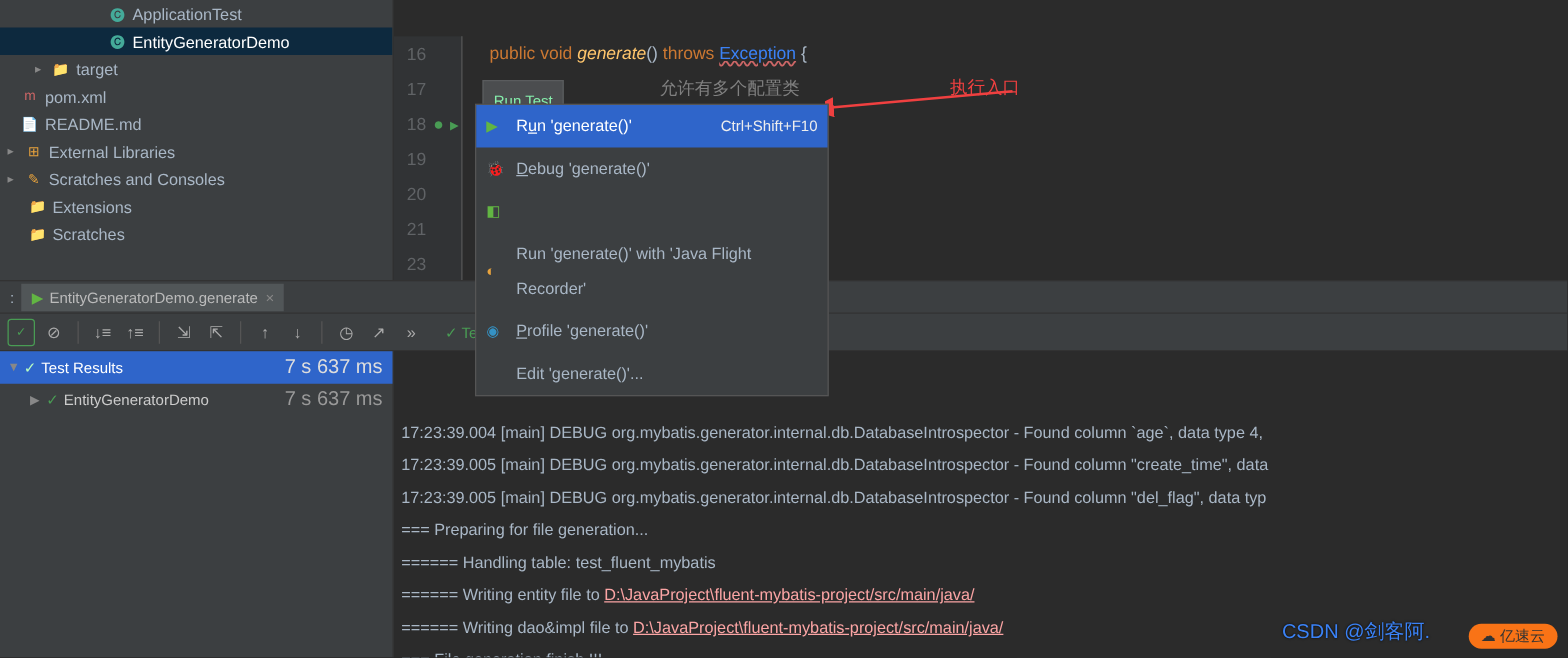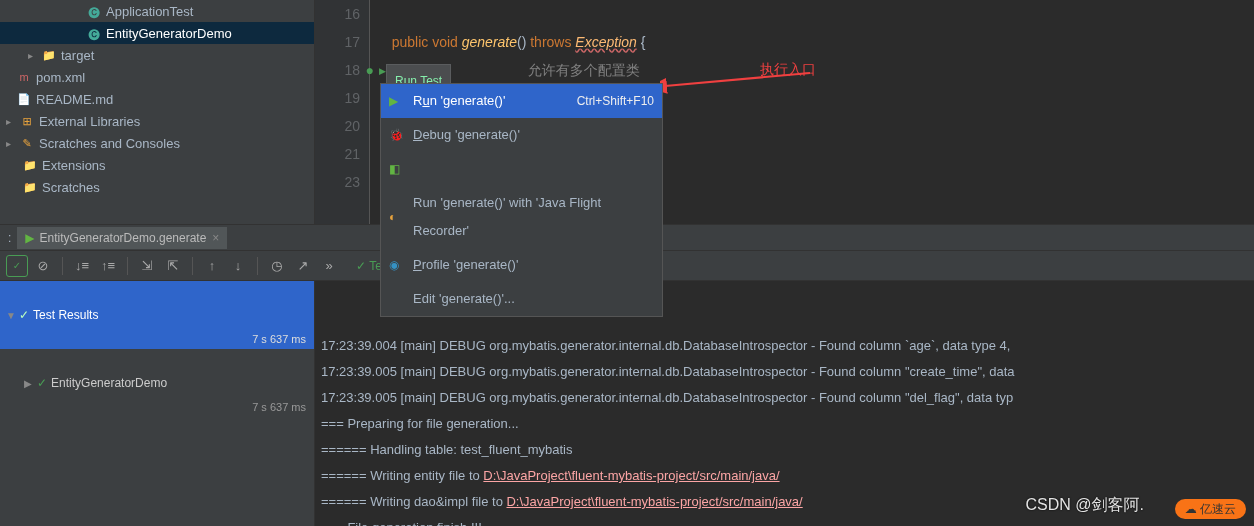--- a/index.html
+++ b/index.html
@@ -5,27 +5,27 @@
     * { margin: 0; padding: 0; box-sizing: border-box; font-family: "Segoe UI", Arial, sans-serif; }
     body { background: #2b2b2b; color: #a9b7c6; font-size: 13px; width: 1254px; height: 526px; overflow: hidden; }
     .container { display: flex; flex-direction: column; height: 100%; }
     .top-section { display: flex; height: 225px; border-bottom: 1px solid #323232; }
     .sidebar { width: 315px; background: #3c3f41; border-right: 1px solid #323232; overflow: hidden; }
     .tree-item { display: flex; align-items: center; padding: 3px 6px; white-space: nowrap; cursor: pointer; }
     .tree-item.selected { background: #0d293e; color: #fff; }
     .tree-indent { display: inline-block; }
     .tree-icon { width: 16px; height: 16px; margin-right: 4px; display: inline-flex; align-items: center; justify-content: center; font-size: 11px; }
     .editor { flex: 1; display: flex; position: relative; background: #2b2b2b; font-family: "Consolas", monospace; font-size: 14px; }
-    .gutter { width: 55px; background: #313335; text-align: right; padding-right: 9px; color: #606366; line-height: 28px; border-right: 1px solid #555; position: relative; }
+    .gutter { width: 55px; background: #313335; text-align: right; padding-right: 28px; color: #606366; line-height: 28px; border-right: 1px solid #555; position: relative; margin-top: 29px; }
     .code-area { flex: 1; padding: 0 10px; line-height: 28px; position: relative; }
     .code-line { white-space: pre; }
     .k-annot { color: #bbb529; }
     .k-kw { color: #cc7832; }
     .k-fn { color: #ffc66d; font-style: italic; }
-    .k-ex { color: #fdba74; font-style: italic; text-decoration: underline wavy #cc6666; }
+    .k-ex { color: #3b82f6; text-decoration: underline wavy #cc6666; }
     .k-cls { color: #d0a76e; font-style: italic; }
     .k-comment { color: #808080; }
     .run-tooltip { position: absolute; background: #4b4d4f; color: #86efac; padding: 2px 8px; border: 1px solid #5a5c5e; font-size: 12px; top: 64px; left: 16px; z-index: 5; }
     .context-menu { position: absolute; top: 83px; left: 10px; width: 283px; background: #3c3f41; border: 1px solid #555; z-index: 10; font-size: 13px; }
     .menu-item { display: flex; align-items: center; padding: 3px 8px; cursor: pointer; }
     .menu-item.hl { background: #2f65ca; color: #fff; }
     .menu-icon { width: 18px; margin-right: 6px; font-size: 12px; }
     .menu-label { flex: 1; }
     .menu-shortcut { color: #999; font-size: 12px; }
     .menu-item.hl .menu-shortcut { color: #eee; }
@@ -38,27 +38,27 @@
     .toolbar { background: #3c3f41; height: 30px; display: flex; align-items: center; padding: 0 6px; gap: 4px; border-bottom: 1px solid #323232; }
     .tb-btn { width: 22px; height: 22px; display: inline-flex; align-items: center; justify-content: center; cursor: pointer; color: #aaa; border-radius: 3px; }
     .tb-btn.green { color: #499c54; border: 1px solid #499c54; font-size: 10px; }
     .tb-sep { width: 1px; height: 18px; background: #555; margin: 0 4px; }
     .tests-status { margin-left: 12px; color: #9aa; font-size: 12px; }
     .tests-status .pass { color: #499c54; }
     .bottom-section { flex: 1; display: flex; background: #2b2b2b; min-height: 0;}
     .test-tree { width: 315px; background: #3c3f41; border-right: 1px solid #323232; }
     .test-row { display: flex; align-items: center; padding: 4px 8px; font-size: 12px; color: #ccc; }
     .test-row.selected { background: #2f65ca; color: #fff; }
-    .test-time { margin-left: auto; color: #999; font-size: 11px; margin-top: 48px; }
+    .test-time { margin-left: auto; color: #999; font-size: 16px; }
     .test-row.selected .test-time { color: #ddd; }
     .check-icon { color: #499c54; margin-right: 4px; }
     .test-row.selected .check-icon { color: #baffc0; }
     .console { flex: 1; padding: 0 6px; font-family: "Consolas", monospace; font-size: 13px; line-height: 26px; overflow: hidden; white-space: pre; position: relative; }
     .console .link { color: #fca5a5; text-decoration: underline; }
-    .watermark1 { position: absolute; right: 110px; bottom: 10px; color: #e5e5e5; font-size: 16px; text-shadow: 0 0 2px #000; }
+    .watermark1 { position: absolute; right: 110px; bottom: 10px; color: #3b82f6; font-size: 16px; text-shadow: 0 0 2px #000; }
     .watermark2 { position: absolute; right: 8px; bottom: 8px; }
     .green-dot { color: #499c54; }
     .green-play { color: #499c54; font-size: 9px; }
     .tri-toggle { color: #888; margin-right: 3px; font-size: 10px; width: 10px; display: inline-block; }
   </style>
 </head>
 <body>
 
 <div class="container">
   <div class="top-section">

